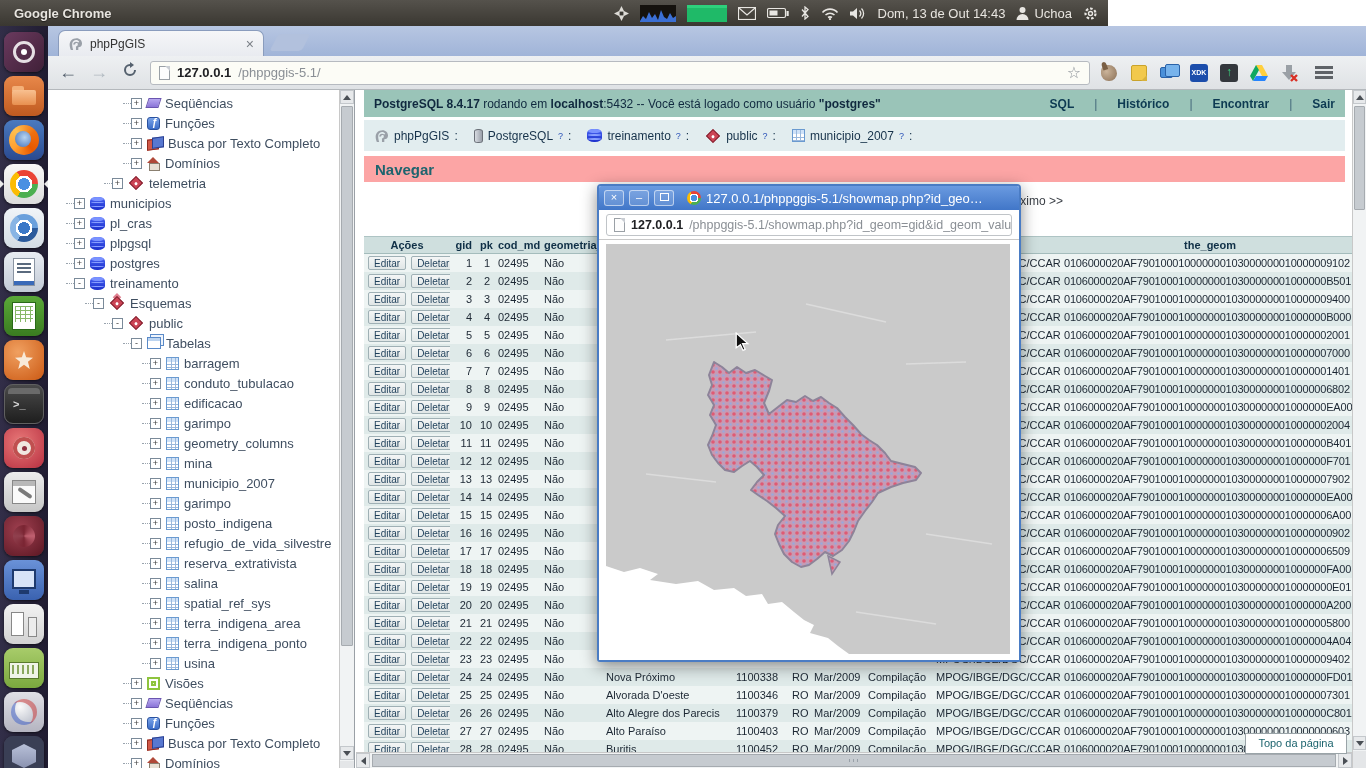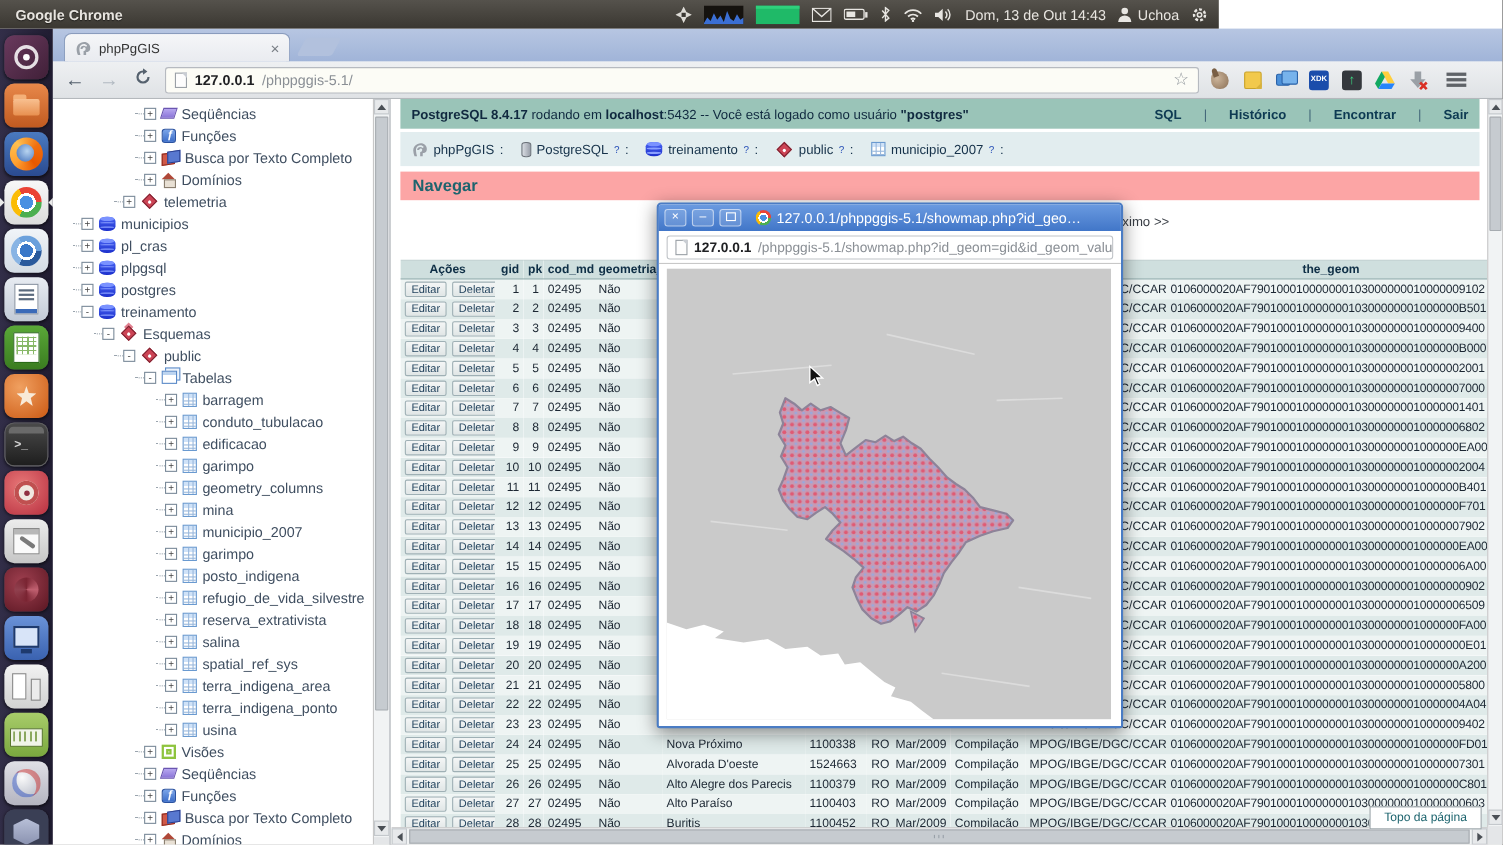--- a/index.html
+++ b/index.html
@@ -1039,21 +1039,21 @@
                   <td>MPOG/IBGE/DGC/CCAR</td>
                   <td class="geom">0106000020AF79010001000000010300000001000000FD01</td>
                 </tr>
                 <tr class="odd">
                   <td class="actions"><span class="mini-btn">Editar</span><span class="mini-btn">Deletar</span></td>
                   <td class="num">25</td>
                   <td class="num">25</td>
                   <td>02495</td>
                   <td>Não</td>
                   <td>Alvorada D'oeste</td>
-                  <td>1524663</td>
+                  <td>1100346</td>
                   <td>RO</td>
                   <td>Mar/2009</td>
                   <td>Compilação</td>
                   <td>MPOG/IBGE/DGC/CCAR</td>
                   <td class="geom">0106000020AF790100010000000103000000010000007301</td>
                 </tr>
                 <tr class="even">
                   <td class="actions"><span class="mini-btn">Editar</span><span class="mini-btn">Deletar</span></td>
                   <td class="num">26</td>
                   <td class="num">26</td>

